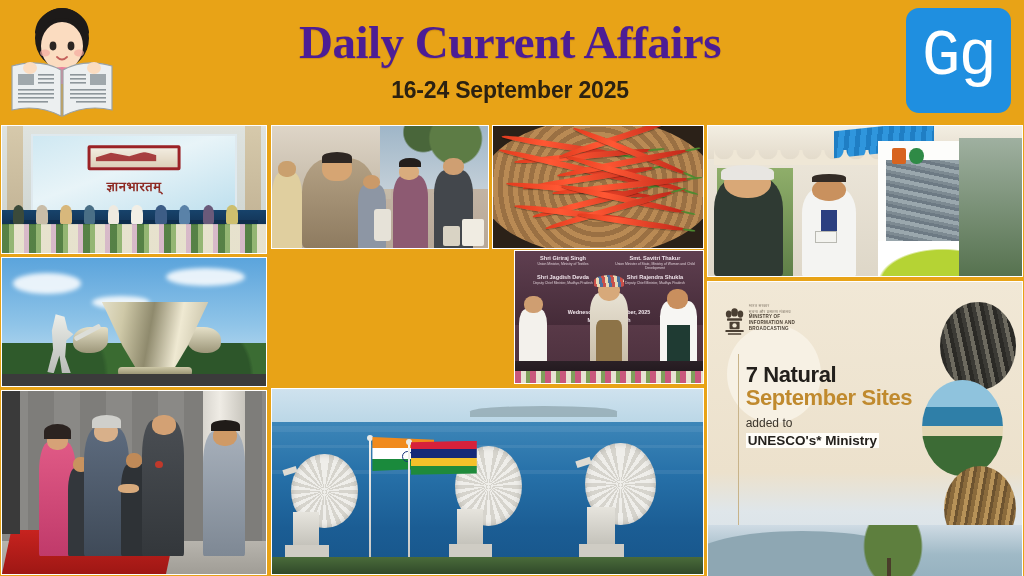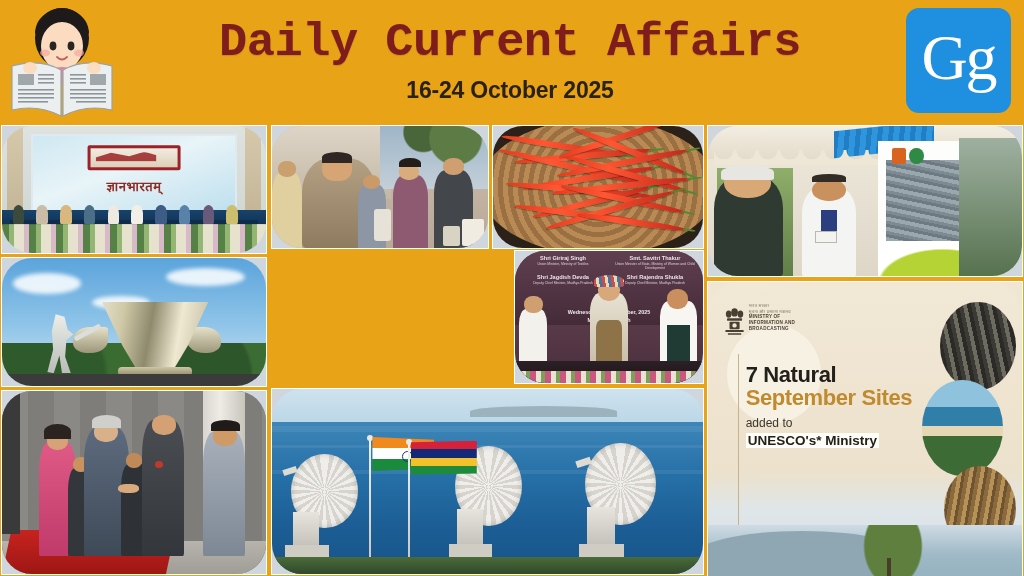--- a/index.html
+++ b/index.html
@@ -17,48 +17,48 @@
     background: #e8a317;
   }
   .mascot {
     position: absolute; left: 6px; top: 4px; width: 112px; height: 114px;
   }
   .header-center {
     position: absolute; left: 130px; top: 0; width: 760px; height: 122px;
     display: flex; flex-direction: column; align-items: center; justify-content: center;
   }
   .title {
-    font-size: 47px; font-weight: bold; color: #7f1d1d;
+    font-size: 47px; font-weight: bold; color: #4c1d95;
     letter-spacing: -0.5px; line-height: 1.05;
     text-shadow: 0 1px 1px rgba(120,70,0,.25);
-    font-family: Liberation Mono, monospace;
+    font-family: Liberation Serif, serif;
   }
   .subtitle {
     margin-top: 9px;
     font-size: 23px; font-weight: bold; color: #2b2112;
     letter-spacing: -0.2px;
   }
   .logo {
     position: absolute; left: 906px; top: 8px; width: 105px; height: 105px;
     background: #1f8fe0; border-radius: 13px;
     display: flex; align-items: center; justify-content: center;
   }
   .logo-text {
-    font-family: Liberation Serif, serif;
+    font-family: Liberation Mono, monospace;
     font-size: 64px; color: #ffffff; line-height: .8;
     letter-spacing: -2px; padding-bottom: 6px;
   }
 
   
   .collage { position: absolute; left: 0; top: 122px; width: 1024px; height: 454px; }
   .tile {
     position: absolute; overflow: hidden; background: #cfd6dd;
     border: 1px solid #ffffff;
   }
-  .tile > .inner { position: absolute; inset: 0; overflow: hidden; border-radius: 30px; }
+  .tile > .inner { position: absolute; inset: 0; overflow: hidden; }
 
   
   .t1-screen {
     position:absolute; left:11%; top:6%; width:78%; height:62%;
     background: linear-gradient(160deg,#cfe8f2 0%, #e8f4f8 45%, #bfe0ee 100%);
     border:2px solid #dfe9ee;
   }
   .t1-logo {
     position:absolute; left:50%; top:30%; transform:translate(-50%,-50%);
     width:46%; height:34%;
@@ -333,21 +333,21 @@
             <rect x="64" y="74" width="16" height="1.6"></rect>
           <rect x="64" y="78" width="16" height="1.6"></rect>
         </g>
         <ellipse cx="24" cy="64" rx="7" ry="6" fill="#fbdcc0"></ellipse>
         <ellipse cx="88" cy="64" rx="7" ry="6" fill="#fbdcc0"></ellipse>
       </svg>
     </div>
 
     <div class="header-center">
       <div class="title">Daily Current Affairs</div>
-      <div class="subtitle">16-24 October 2025</div>
+      <div class="subtitle">16-24 September 2025</div>
     </div>
 
     <div class="logo">
       <span class="logo-text">Gg</span>
     </div>
   </div>
 
   <div class="collage">
 
     <div class="tile" style="left:1px; top:3px; width:266px; height:129px;">

